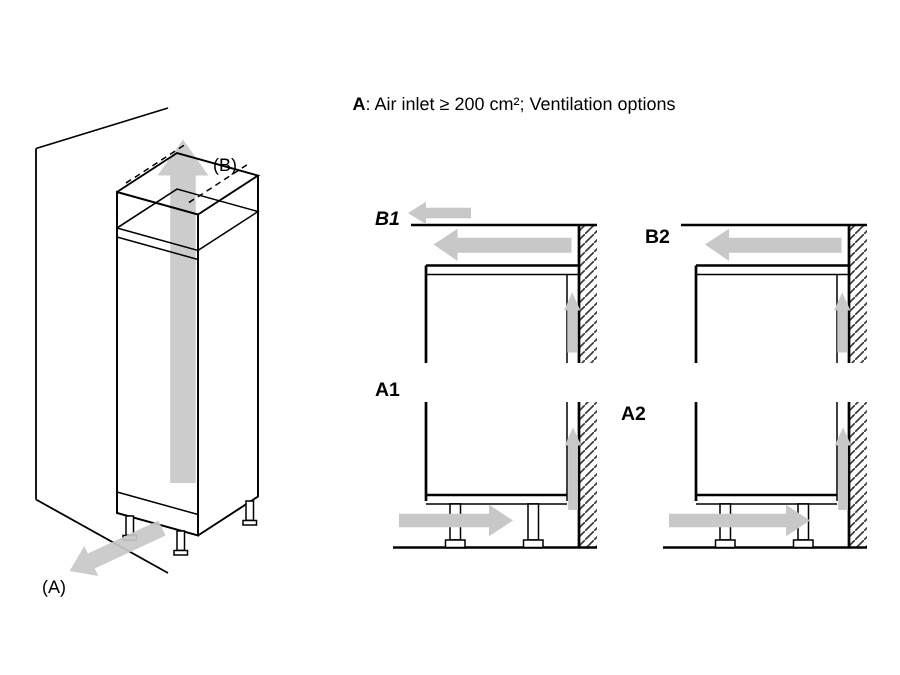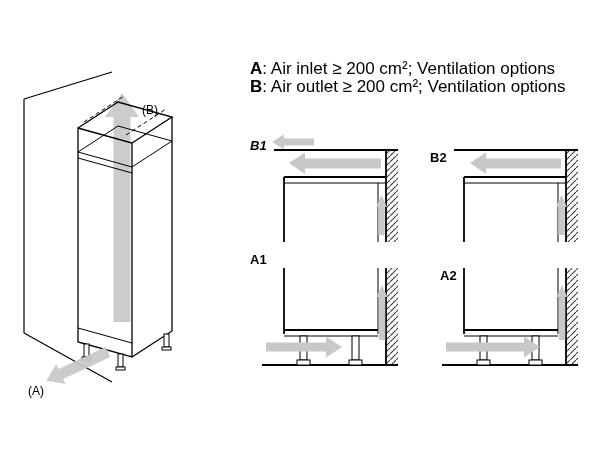--- a/index.html
+++ b/index.html
@@ -1,26 +1,26 @@
 <!DOCTYPE html>
 <html><head>
 <meta charset="utf-8">
 <style>
   html,body{margin:0;padding:0;background:#fff;}
   .stage{position:relative;width:600px;height:450px;background:#ffffff;overflow:hidden;
          font-family:"Liberation Sans",sans-serif;color:#000;}
   .stage svg{position:absolute;left:0;top:0;}
-  .legend{position:absolute;left:250px;top:60px;font-size:17px;line-height:18px;white-space:nowrap;}
+  .legend{position:absolute;left:235px;top:60px;font-size:12px;line-height:18px;white-space:nowrap;}
   .legend .key{font-weight:bold;}
   .plabel{position:absolute;font-size:13px;font-weight:bold;}
   .ilabel{position:absolute;font-size:12px;}
   .lbl-b1{left:250px;top:138px;font-style:italic;}
   .lbl-b2{left:430px;top:150px;}
   .lbl-a1{left:250px;top:252px;}
-  .lbl-a2{left:440px;top:268px;}
+  .lbl-a2{left:414px;top:268px;}
   .lbl-capA{left:28px;top:384px;}
   .lbl-capB{left:142px;top:103px;}
   .arrow{fill:#c8c8c8;}
   .ln{stroke:#000;fill:none;}
 </style>
 </head>
 <body>
 
 <div class="stage">
 
@@ -138,23 +138,20 @@
         <polygon class="arrow" points="540,347 524,336.5 524,342.5 446,342.5 446,351.5 524,351.5 524,357.5"></polygon>
         <polygon class="arrow" points="562,285 556.5,297 558.75,297 558.75,340 565.25,340 565.25,297 567.5,297"></polygon>
       </g>
     </g>
   </svg>
 
   <div class="legend">
     <div>
       <span class="key">A</span><span>: Air inlet ≥ 200 cm²; Ventilation options</span>
     </div>
-    <div>
-      <span class="key">B</span><span>: Air outlet ≥ 200 cm²; Ventilation options</span>
-    </div>
   </div>
 
   <div class="plabel lbl-b1">B1</div>
   <div class="plabel lbl-b2">B2</div>
   <div class="plabel lbl-a1">A1</div>
   <div class="plabel lbl-a2">A2</div>
 
   <div class="ilabel lbl-capA">(A)</div>
   <div class="ilabel lbl-capB">(B)</div>
 

